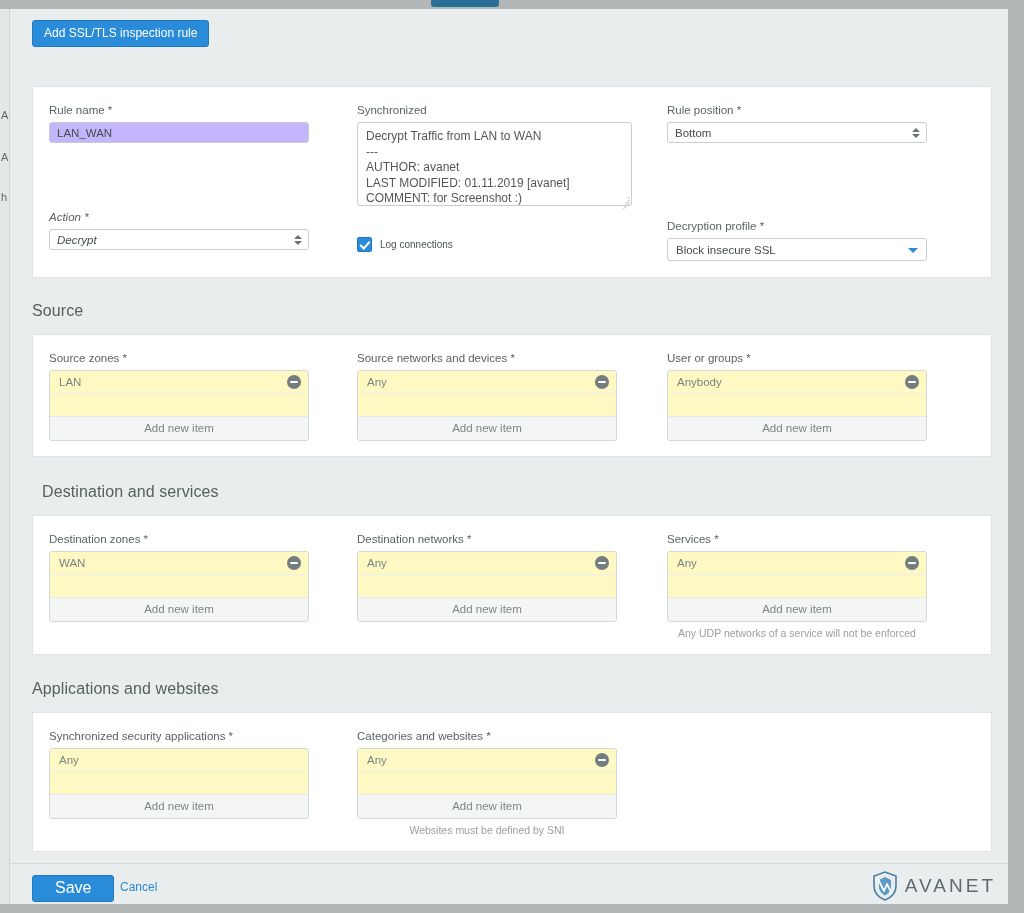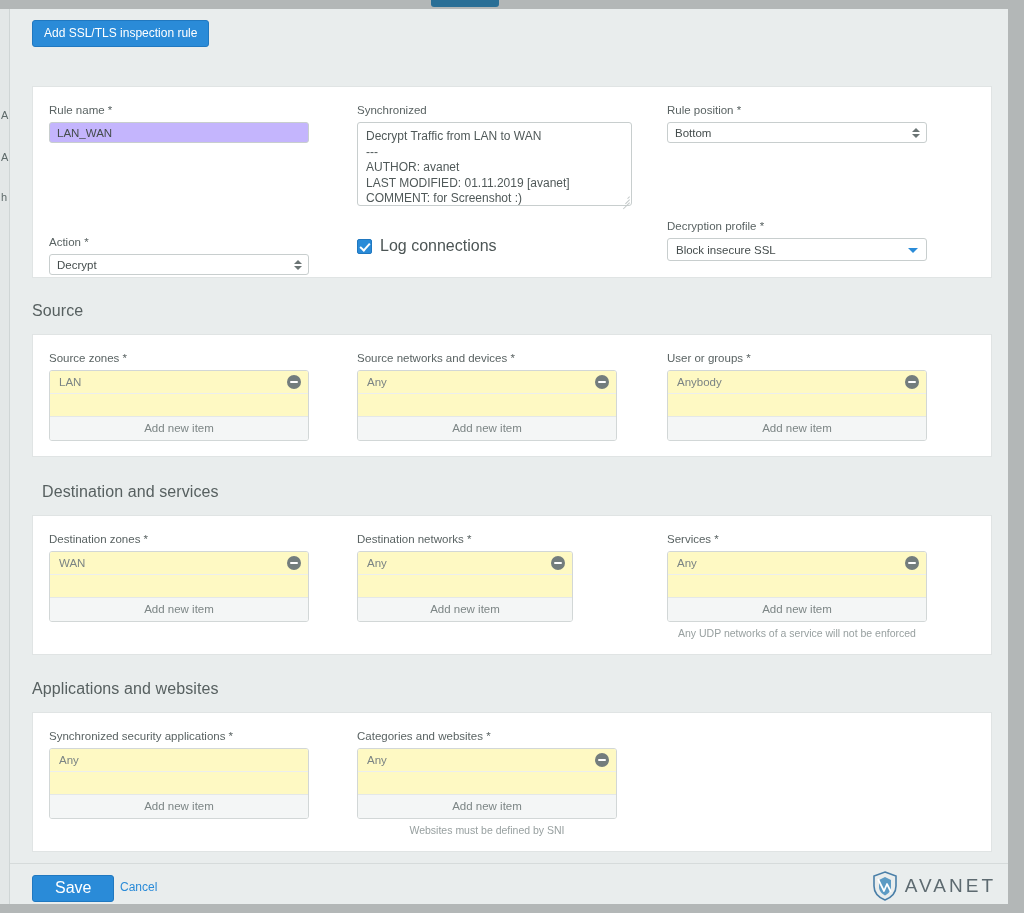--- a/index.html
+++ b/index.html
@@ -210,21 +210,21 @@
   }
   .checkbox:after {
     content: "";
     position: absolute;
     left: 4px; top: 1px;
     width: 4px; height: 8px;
     border: solid #ffffff;
     border-width: 0 2px 2px 0;
     transform: rotate(42deg);
   }
-  .checkrow-label { font-size: 16px; color: #4c5555; }
+  .checkrow-label { font-size: 10px; color: #4c5555; }
 
   
   .itemlist {
     width: 100%;
     border: 1px solid #d2d7d7;
     border-radius: 3px;
     background: #ffffff;
     overflow: hidden;
   }
   .itemlist-body { height: 45px; background: #fef9c3; }
@@ -346,21 +346,21 @@
         <div class="field-label">Rule position *</div>
         <div class="select-native">
           <span>Bottom</span>
           <span class="stepper">
                 <i class="up"></i>
                 <i class="down"></i>
               </span>
         </div>
       </div>
 
-      <div class="col" style="left:16px; top:148px; width:260px;">
+      <div class="col" style="left:16px; top:123px; width:260px;font-style:italic;">
         <div class="field-label">Action *</div>
         <div class="select-native">
           <span>Decrypt</span>
           <span class="stepper">
                 <i class="up"></i>
                 <i class="down"></i>
               </span>
         </div>
       </div>
 
@@ -430,21 +430,21 @@
           <div class="itemlist-body">
             <div class="itemlist-row">
               <span>WAN</span>
               <span class="remove-icon"></span>
             </div>
           </div>
           <div class="itemlist-add">Add new item</div>
         </div>
       </div>
 
-      <div class="col" style="left:324px; top:16px; width:216px;">
+      <div class="col" style="left:324px; top:16px; width:260px;">
         <div class="field-label">Destination networks *</div>
         <div class="itemlist">
           <div class="itemlist-body">
             <div class="itemlist-row">
               <span>Any</span>
               <span class="remove-icon"></span>
             </div>
           </div>
           <div class="itemlist-add">Add new item</div>
         </div>

